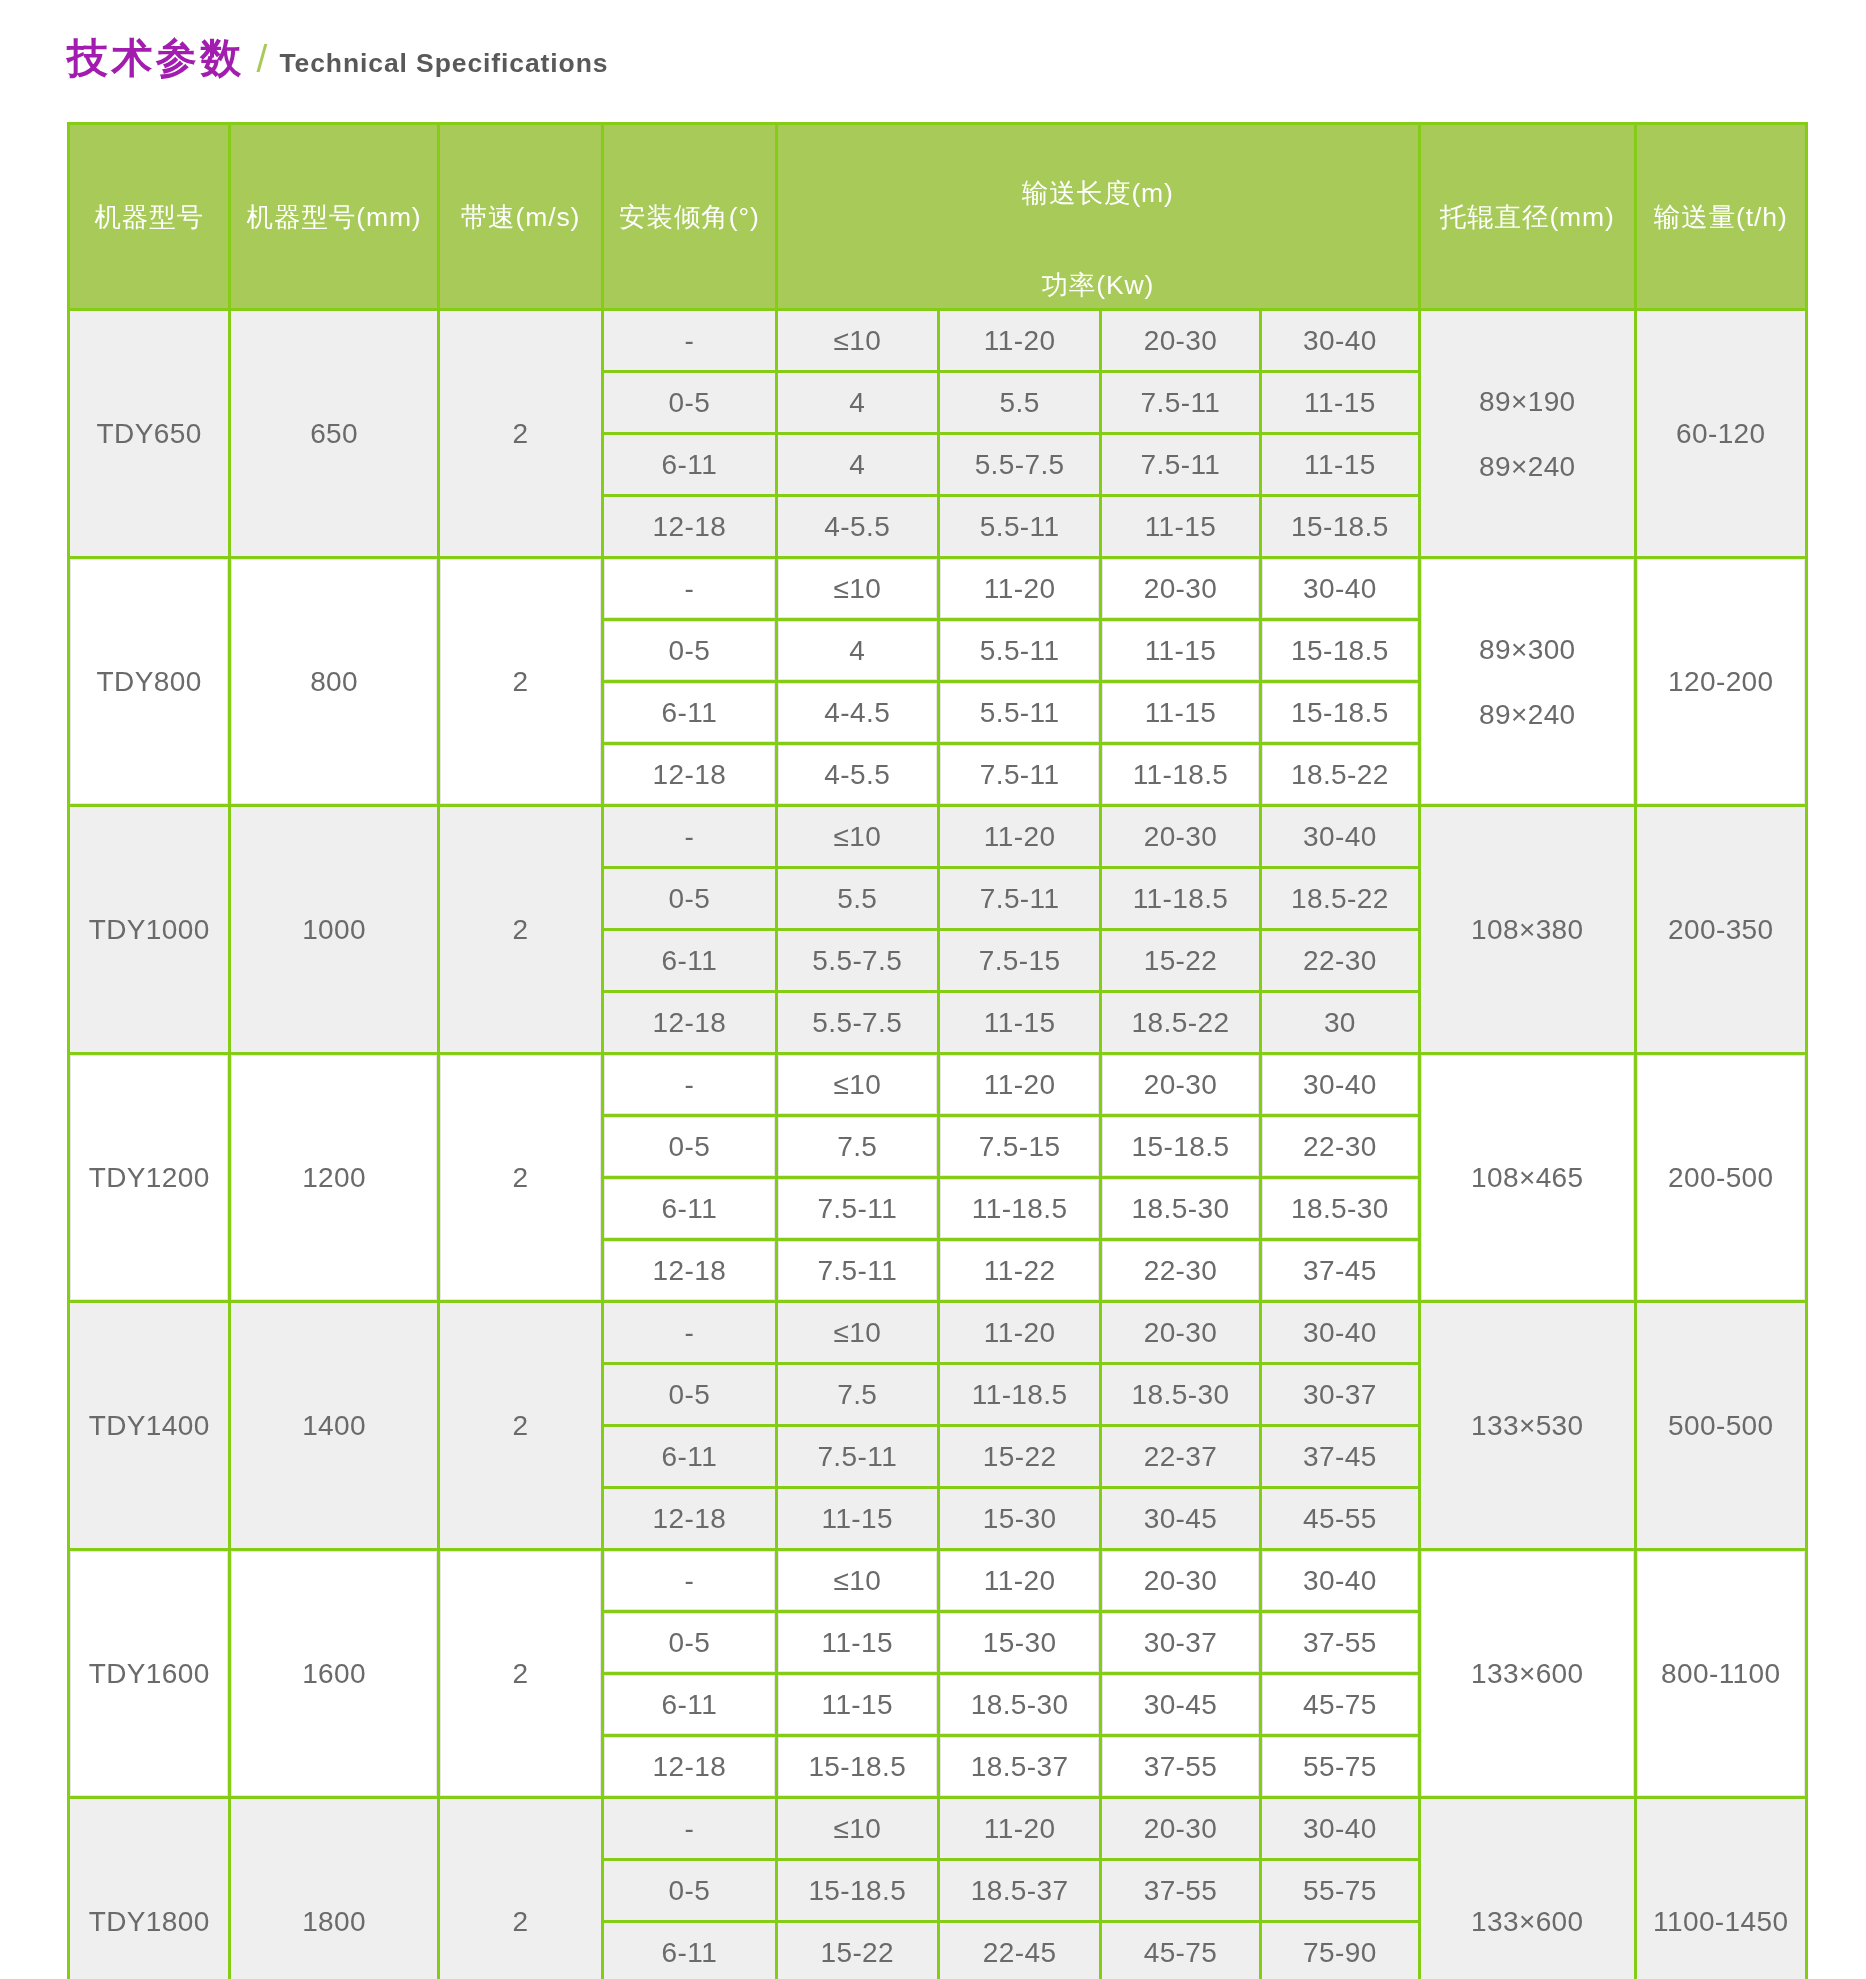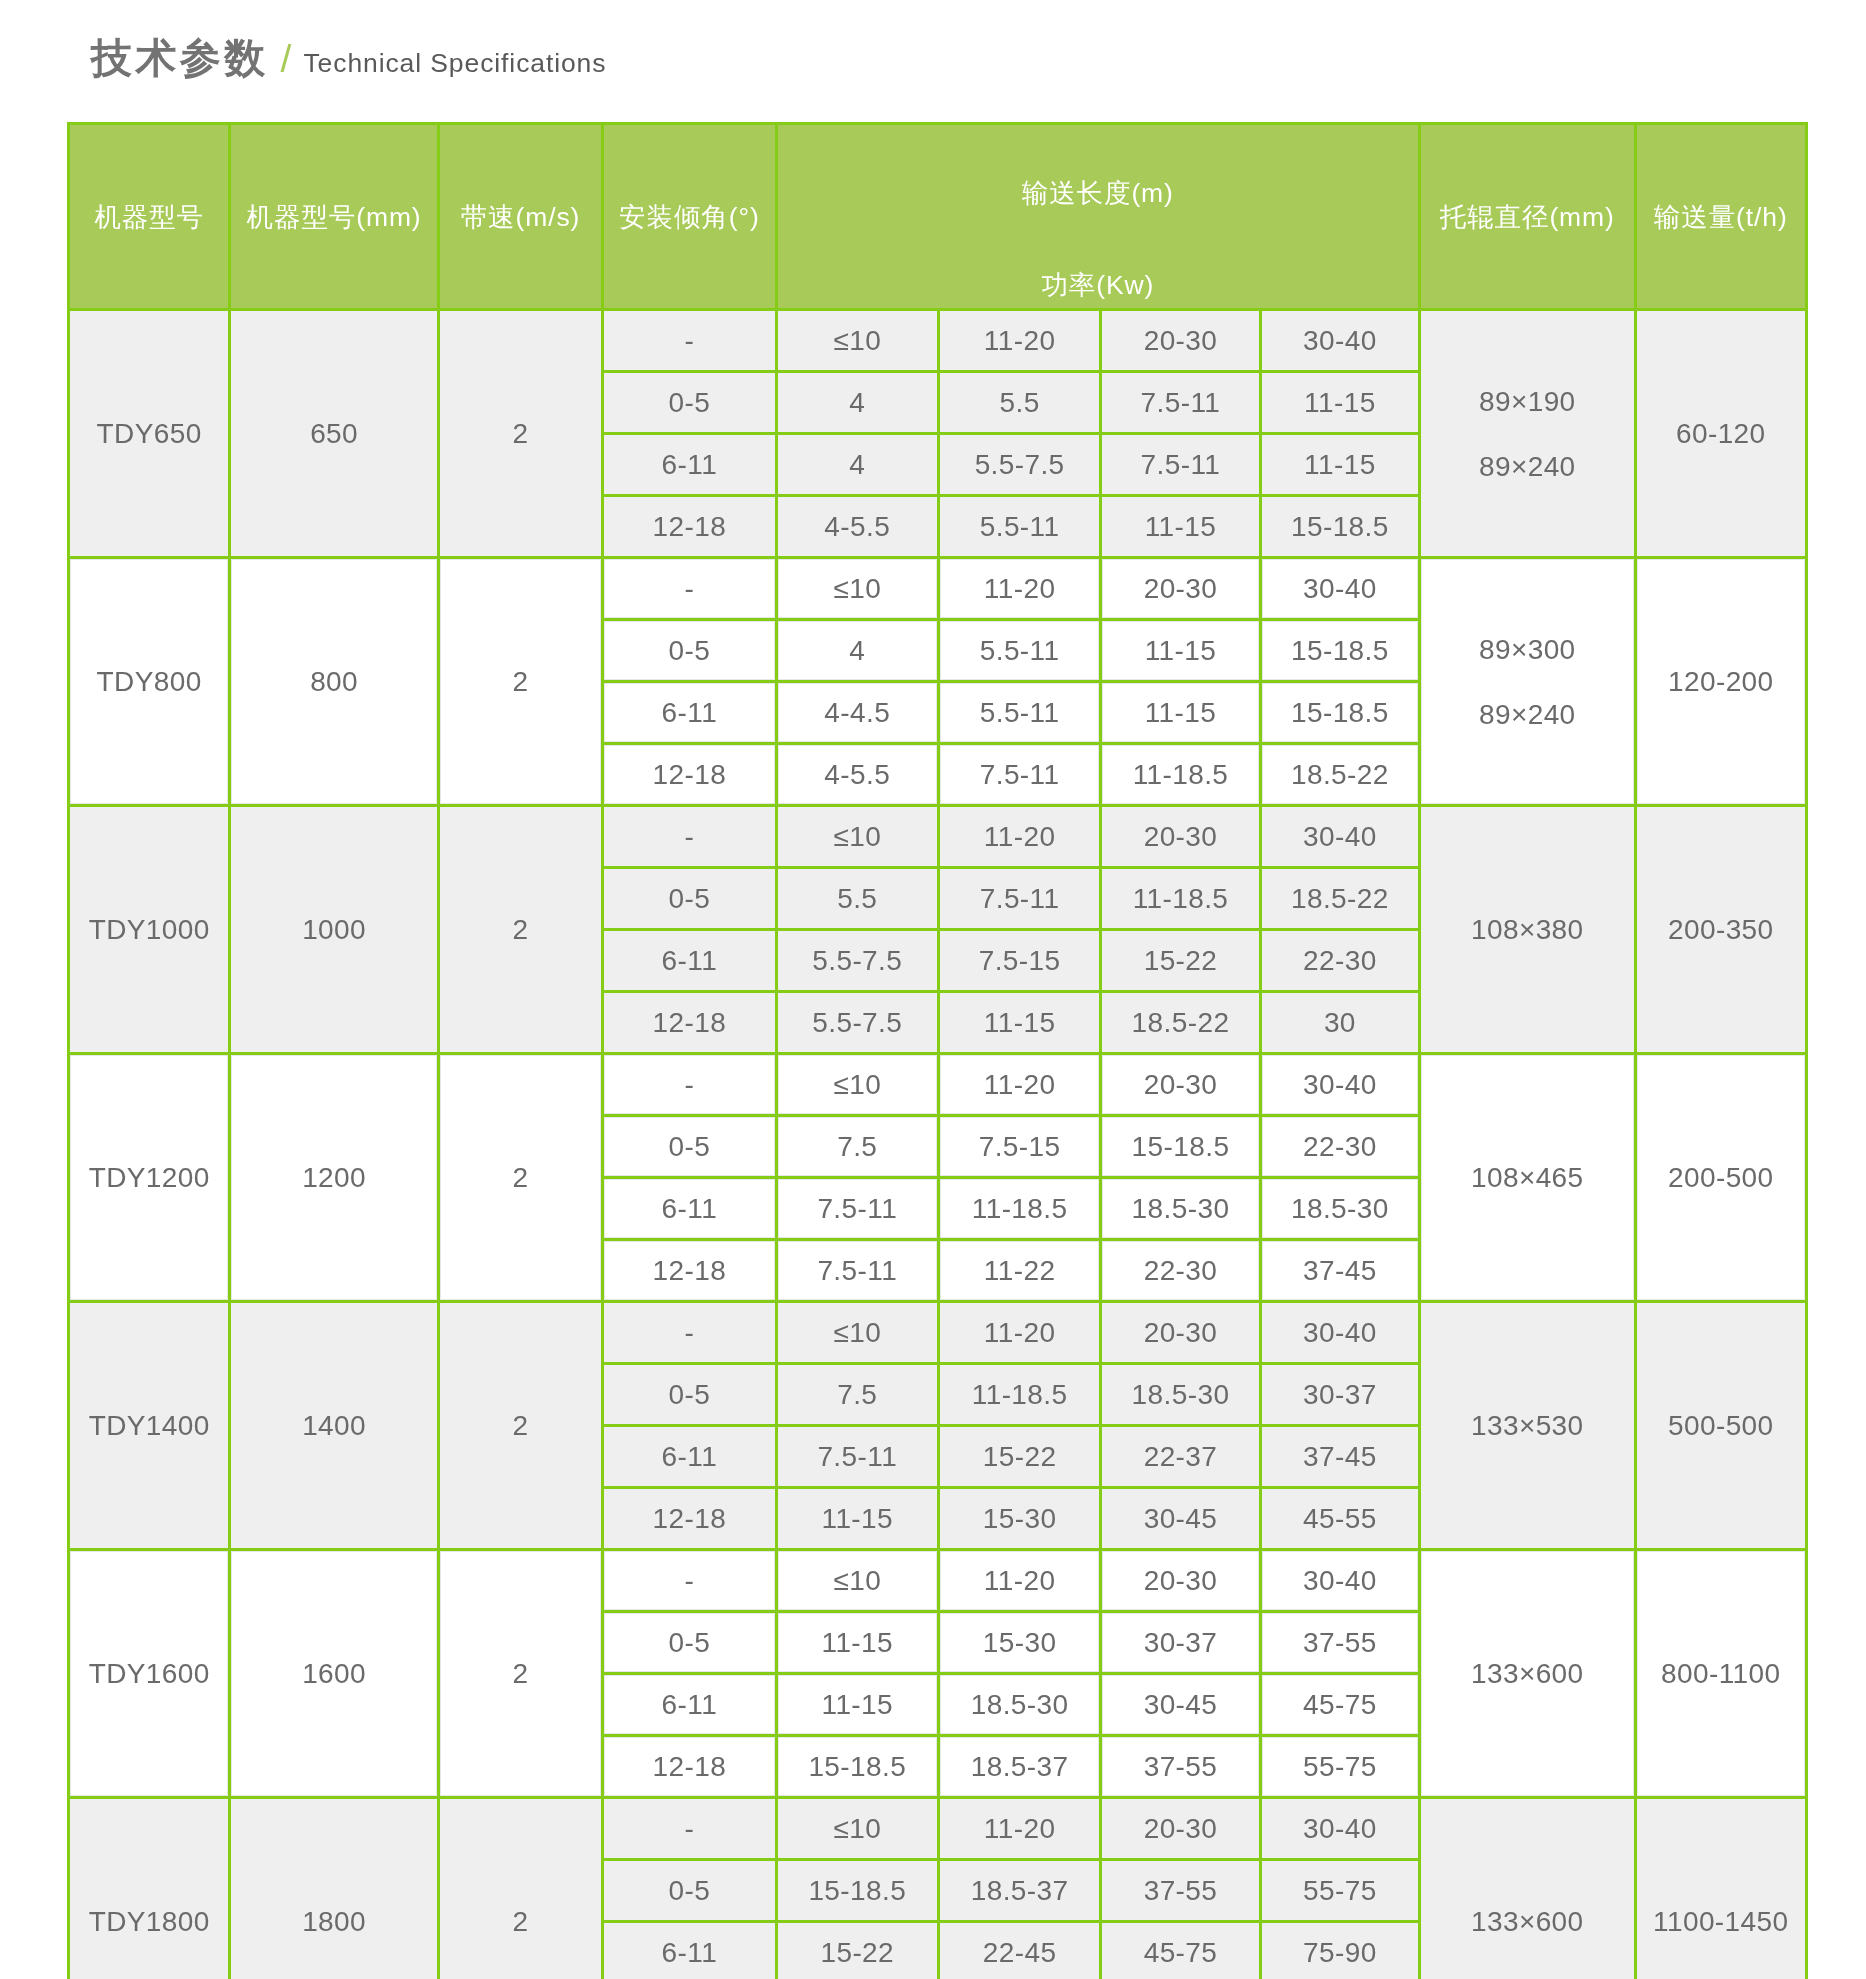--- a/index.html
+++ b/index.html
@@ -14,35 +14,34 @@
   .title {
     position: absolute;
     left: 67px;
     top: 31px;
     display: flex;
     align-items: baseline;
     gap: 12px;
     white-space: nowrap;
   }
   .title-zh {
-    color: #737373;
+    color: #a21caf;
     font-size: 41px;
     font-weight: 700;
     letter-spacing: 3.4px;
-    margin-left: 24px;
   }
   .title-slash {
     color: #a7ca58;
     font-size: 39px;
     font-weight: 400;
   }
   .title-en {
     color: #595959;
     font-size: 26.5px;
-    font-weight: 400;
+    font-weight: 700;
     letter-spacing: 0.9px;
   }
   .table-wrap {
     position: absolute;
     left: 67px;
     top: 122px;
   }
   table.spec {
     border-collapse: separate;
     border-spacing: 3.4px;

